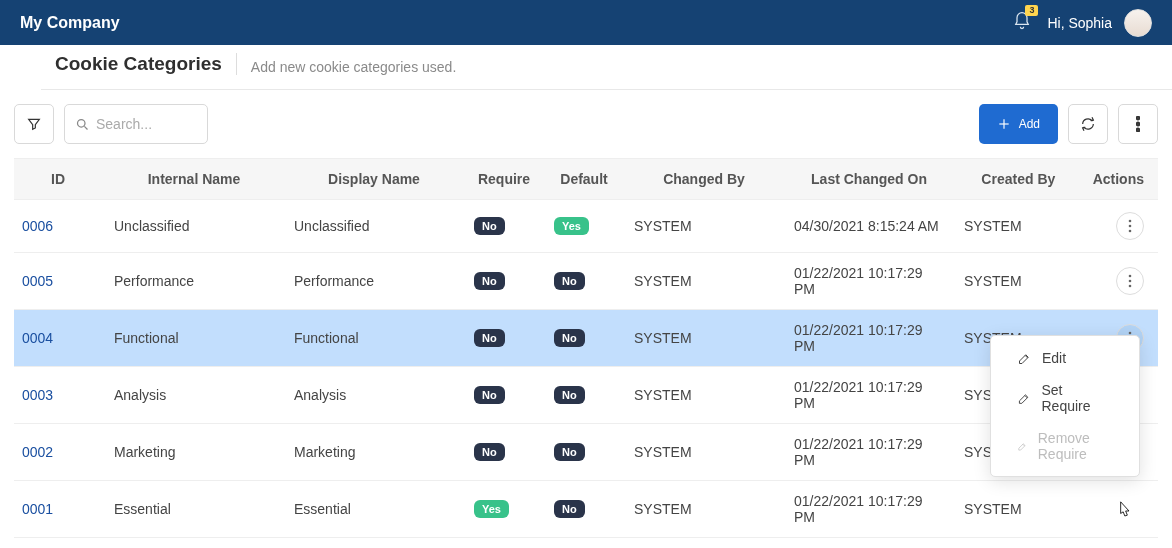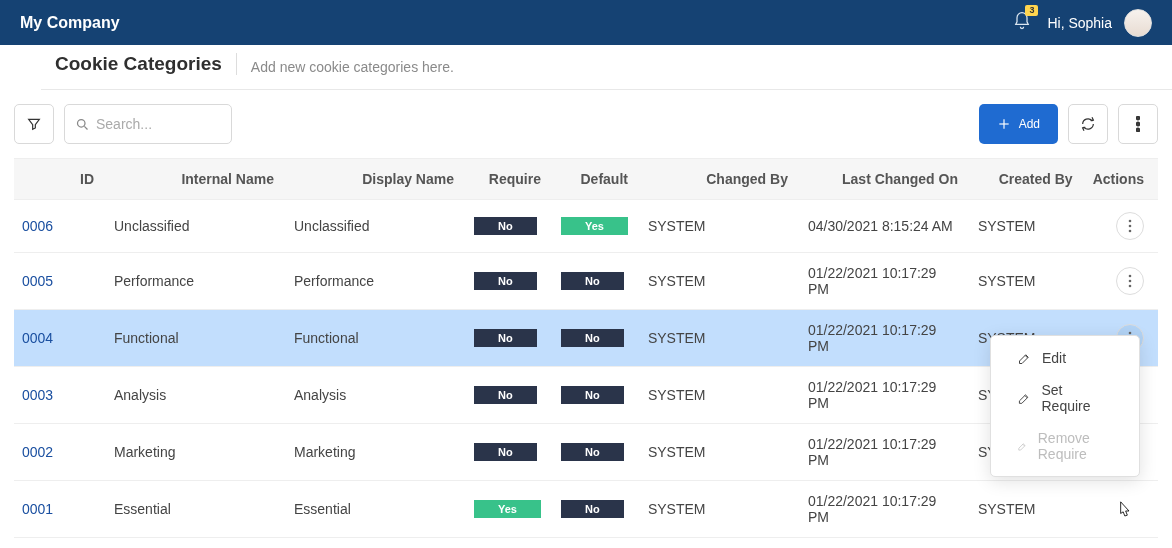--- a/index.html
+++ b/index.html
@@ -15,37 +15,37 @@
   .page-header { padding: 8px 14px 14px; border-bottom: 1px solid #e8e8e8; display: flex; align-items: flex-end; gap: 14px; margin-left: 41px; }
   .page-header h1 { font-size: 19px; font-weight: 600; color: #2f2f2f; padding-right: 14px; border-right: 1px solid #ddd; }
   .page-header .sub { color: #8a8a8a; font-size: 14px; }
 
   .content { padding: 14px; }
   .desc { color: #707070; margin-bottom: 20px; }
 
   .toolbar { display: flex; align-items: center; gap: 10px; margin-bottom: 14px; }
   .btn-icon { border: 1px solid #d9d9d9; background: #fff; border-radius: 5px; height: 40px; min-width: 40px; display: flex; align-items: center; justify-content: center; cursor: pointer; }
   .btn-icon svg { width: 16px; height: 16px; stroke: #333; fill: none; stroke-width: 1.8; }
-  .search-wrap { border: 1px solid #d9d9d9; border-radius: 5px; height: 40px; display: flex; align-items: center; padding: 0 10px; width: 168px; }
+  .search-wrap { border: 1px solid #d9d9d9; border-radius: 5px; height: 40px; display: flex; align-items: center; padding: 0 10px; width: 144px; }
   .search-wrap svg { width: 15px; height: 15px; stroke: #888; fill: none; stroke-width: 2; margin-right: 6px; }
   .search-wrap input { border: none; outline: none; font-size: 14px; width: 100px; color: #333; }
   .search-wrap input::placeholder { color: #aaa; }
   .toolbar-spacer { flex: 1; }
   .btn-primary { background: #1f6bd1; color: #fff; border: none; border-radius: 5px; height: 40px; padding: 0 18px; font-size: 12px; display: flex; align-items: center; gap: 8px; cursor: pointer; }
   .btn-primary svg { width: 14px; height: 14px; stroke: #fff; stroke-width: 2; }
 
   table { width: 100%; border-collapse: collapse; }
-  thead th { text-align: right; font-weight: 600; color: #555; background: #f6f6f6; padding: 12px 10px; font-size: 14px; border-top: 1px solid #eee; border-bottom: 1px solid #eee; }
+  thead th { text-align: center; font-weight: 600; color: #555; background: #f6f6f6; padding: 12px 10px; font-size: 14px; border-top: 1px solid #eee; border-bottom: 1px solid #eee; }
   thead th:first-child { padding-left: 8px; }
   tbody td { padding: 12px 10px; border-bottom: 1px solid #eee; color: #444; font-size: 14px; }
   tbody td:first-child { padding-left: 8px; }
   tbody td.link { color: #1a4fa0; cursor: pointer; }
   tbody tr.selected td { background: #c2defd; }
   tbody tr.selected .row-actions-btn { background: #b2d3f5; }
-  .pill { display: inline-block; font-size: 11px; font-weight: 600; color: #fff; padding: 3px 24px; border-radius: 0; }
+  .pill { display: inline-block; font-size: 11px; font-weight: 600; color: #fff; padding: 3px 8px; border-radius: 6px; }
   .pill.dark { background: #2a344a; }
   .pill.green { background: #38c28a; }
   .row-actions-btn { width: 28px; height: 28px; border: 1px solid #ddd; border-radius: 50%; display: flex; align-items: center; justify-content: center; cursor: pointer; margin-left: auto; }
   .row-actions-btn svg { width: 4px; height: 14px; fill: #666; }
   th.actions-col, td.actions-col { text-align: right; padding-right: 14px; width: 70px; }
 
   .context-menu { position: absolute; right: 32px; top: 335px; background: #fff; border: 1px solid #e0e0e0; border-radius: 5px; box-shadow: 0 4px 18px rgba(0,0,0,.12); width: 150px; padding: 6px 12px; z-index: 50; }
   .context-menu .item { display: flex; align-items: center; gap: 10px; padding: 8px 14px; font-size: 14px; color: #444; cursor: pointer; }
   .context-menu .item.disabled { color: #bdbdbd; cursor: default; }
   .context-menu .item svg { width: 15px; height: 15px; stroke: currentColor; fill: none; stroke-width: 1.6; }
@@ -68,21 +68,21 @@
           <path d="M10 19a2 2 0 0 0 4 0"></path>
         </svg>
     <span class="badge">3</span>
   </div>
   <div class="greet">Hi, Sophia</div>
   <div class="avatar"></div>
 </div>
 
 <div class="page-header">
   <h1>Cookie Categories</h1>
-  <div class="sub">Add new cookie categories here.</div>
+  <div class="sub">Add new cookie categories used.</div>
 </div>
 
 <div class="content">
 
   <div class="toolbar">
     <button class="btn-icon">
       <svg viewBox="0 0 24 24">
             <path d="M4 5h16l-6 8v5l-4 2v-7z"></path>
           </svg>
     </button>

